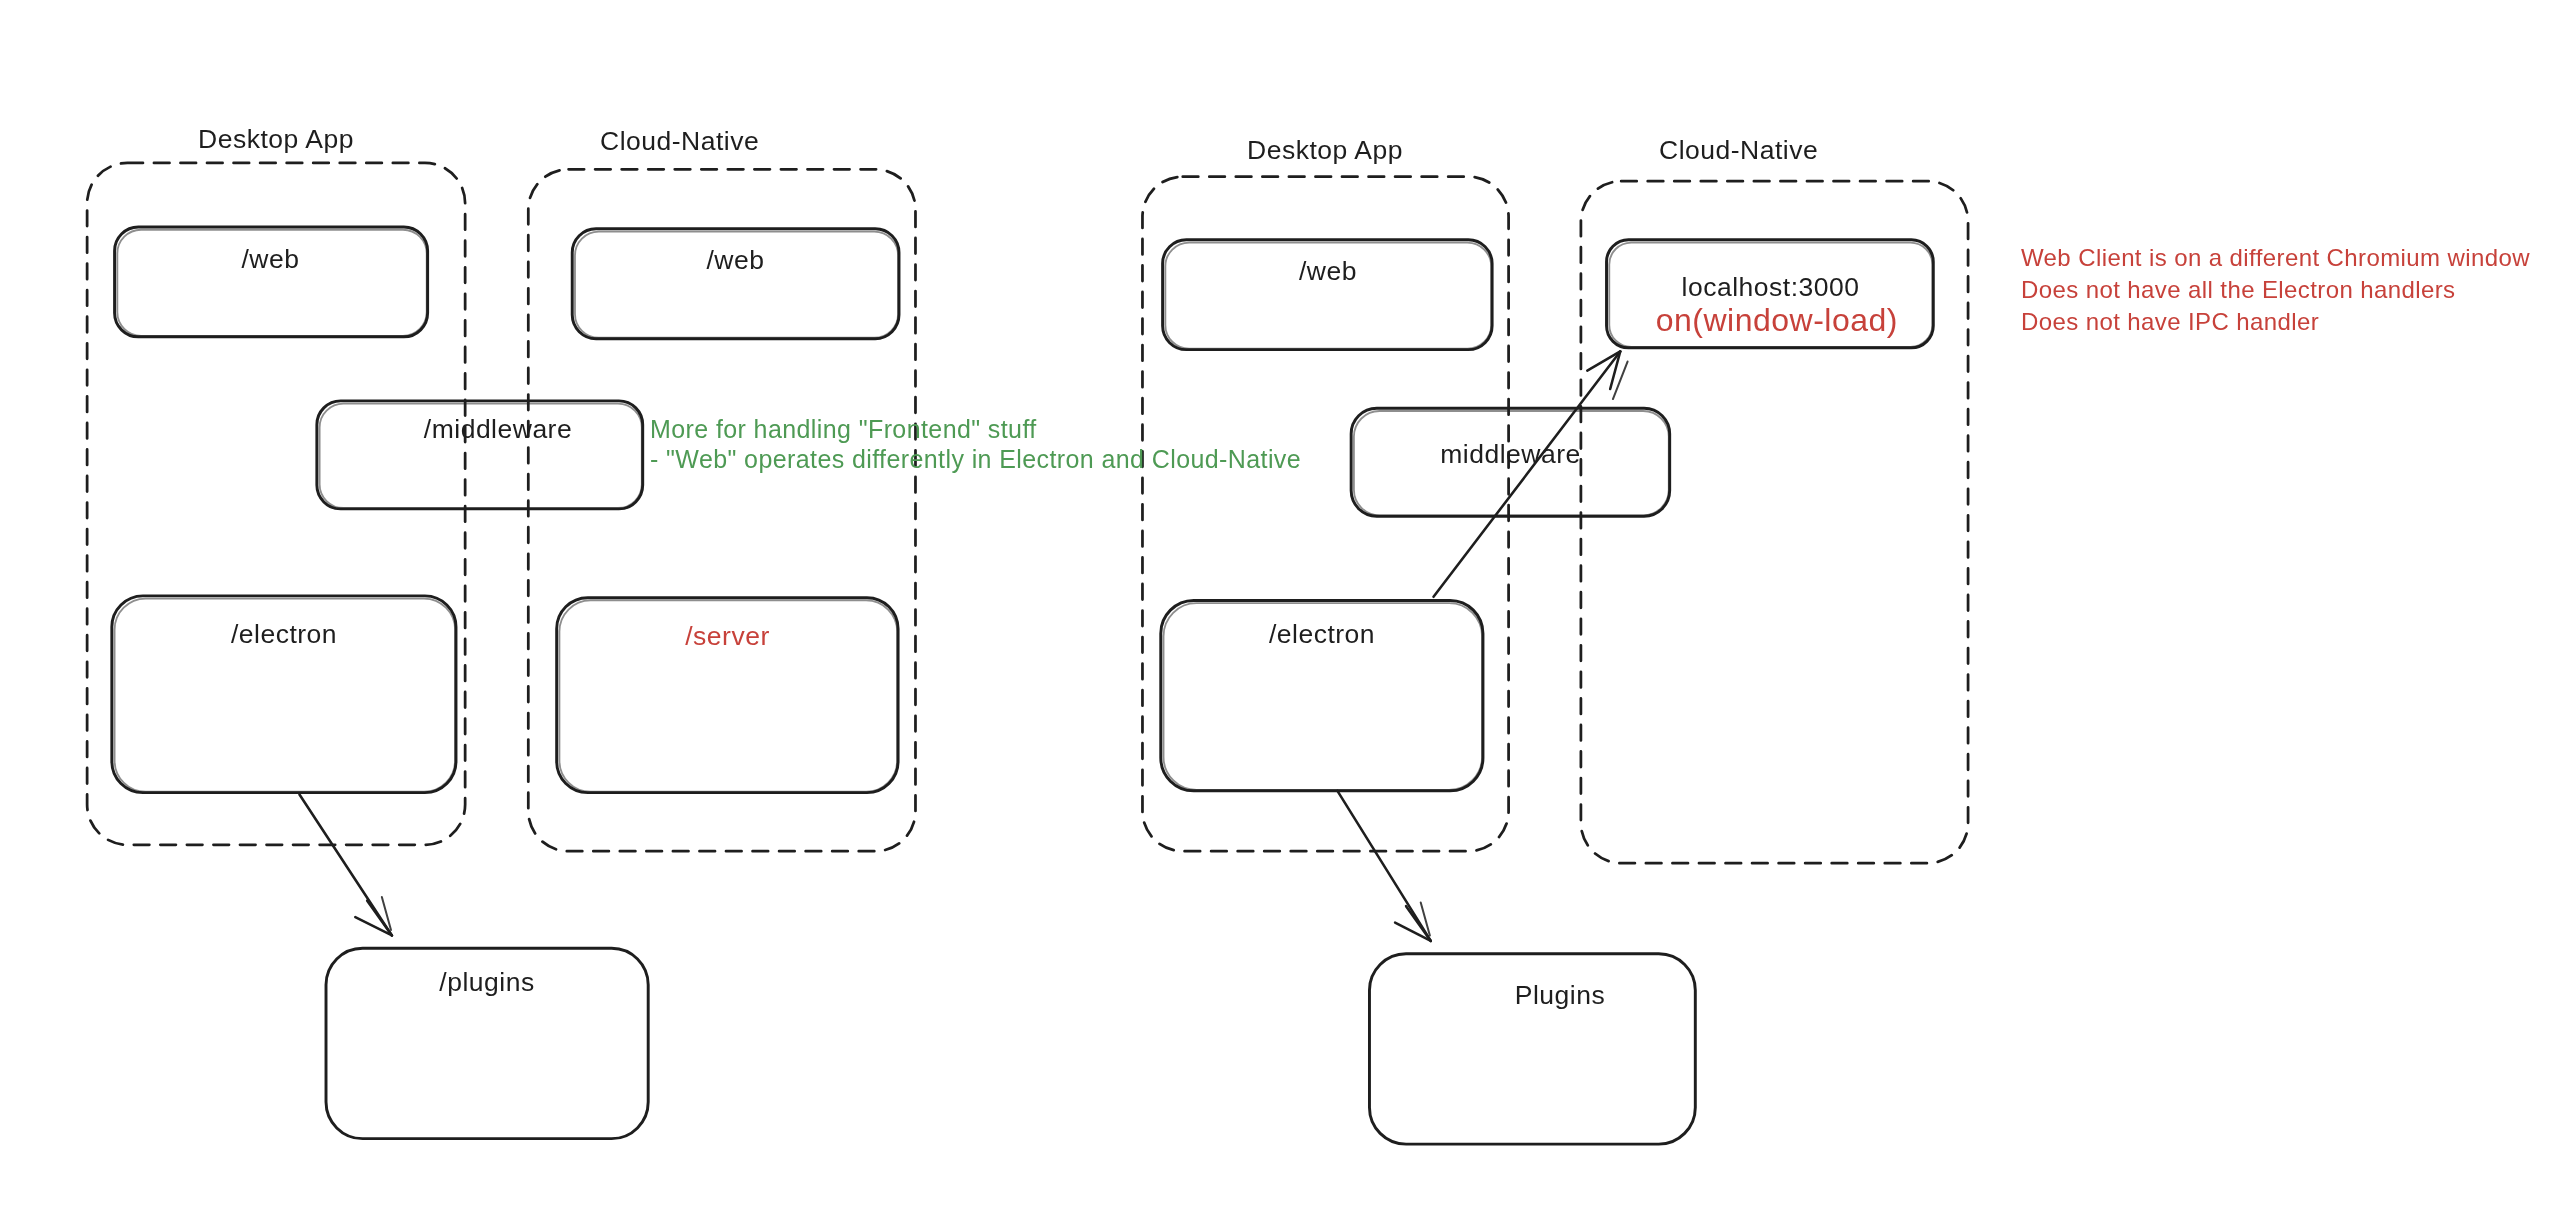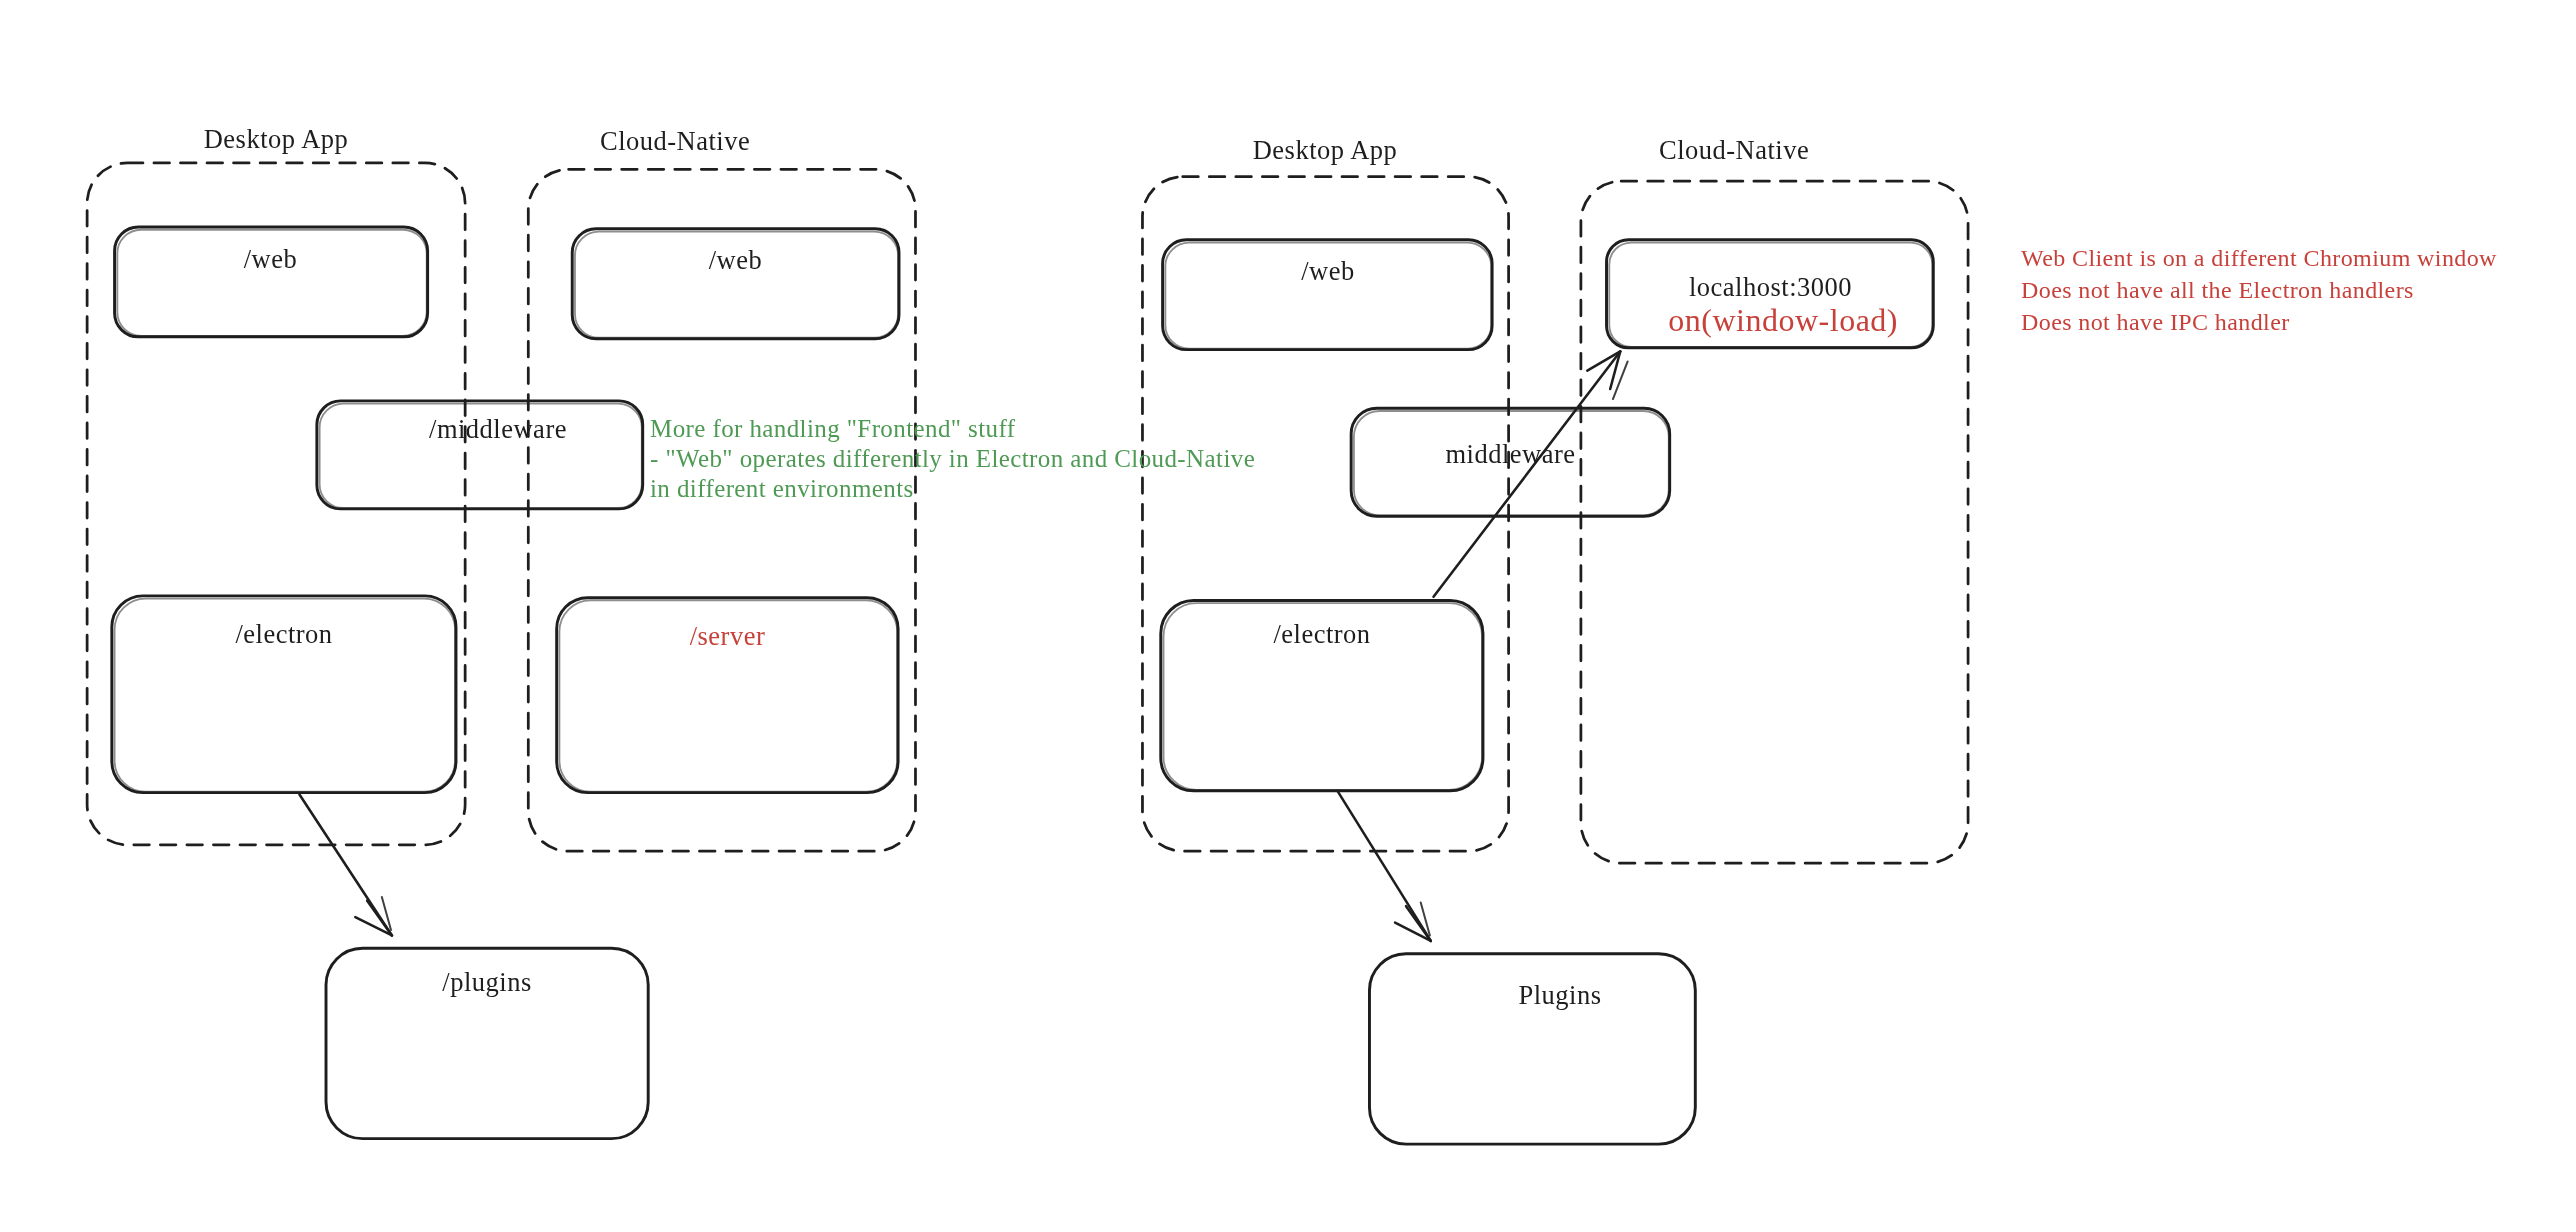--- a/index.html
+++ b/index.html
@@ -1,21 +1,21 @@
 <!DOCTYPE html>
 <html style="--ink: #1e1e1e; --green: #4e9a54; --red: #c7413a; --bg: #ffffff;font-size:14.6px"><head>
 <meta charset="utf-8">
 <style>
   html, body { margin: 0; padding: 0; background: #ffffff; }
   #canvas {
     position: relative;
     width: 2576px;
     height: 1232px;
     background: var(--bg, #ffffff);
-    font-family: Liberation Serif, serif;
+    font-family: Liberation Sans, sans-serif;
     color: var(--ink, #1e1e1e);
     overflow: hidden;
   }
   #shapes { position: absolute; left: 0; top: 0; }
   .stroke { stroke: var(--ink, #1e1e1e); fill: none; stroke-linecap: round; stroke-linejoin: round; }
   .box { stroke-width: 3.2; }
   .box2 { stroke-width: 2; opacity: 0.5; }
   .container { stroke-width: 3; stroke-dasharray: 17 12; }
   .arrow { stroke-width: 2.8; }
   .arrow.faint { opacity: 0.85; stroke-width: 2.2; }
@@ -115,21 +115,20 @@
   <div class="label centered" style="left:1163px; top:256px; width:330px;">/web</div>
   <div class="label centered" style="left:1607px; top:256px; width:327px;margin-top:16px;">localhost:3000</div>
   <div class="label right red" id="onload-label" style="left:1607px; top:302px; width:291px;">on(window-load)</div>
   <div class="label centered" style="left:1351px; top:439px; width:319px;">middleware</div>
   <div class="label centered" style="left:1161px; top:619px; width:322px;">/electron</div>
   <div class="label centered" style="left:1369px; top:980px; width:382px;">Plugins</div>
 
   <div class="note green" id="green-note" style="left:650px; top:414px;">
     <span class="line">More for handling "Frontend" stuff</span>
     <span class="line">- "Web" operates differently in Electron and Cloud-Native</span>
-    <span class="line">in different environments</span>
   </div>
 
   <div class="note red" id="red-note" style="left:2021px; top:242px;">
     <span class="line">Web Client is on a different Chromium window</span>
     <span class="line">Does not have all the Electron handlers</span>
     <span class="line">Does not have IPC handler</span>
   </div>
 
 </div>
 

